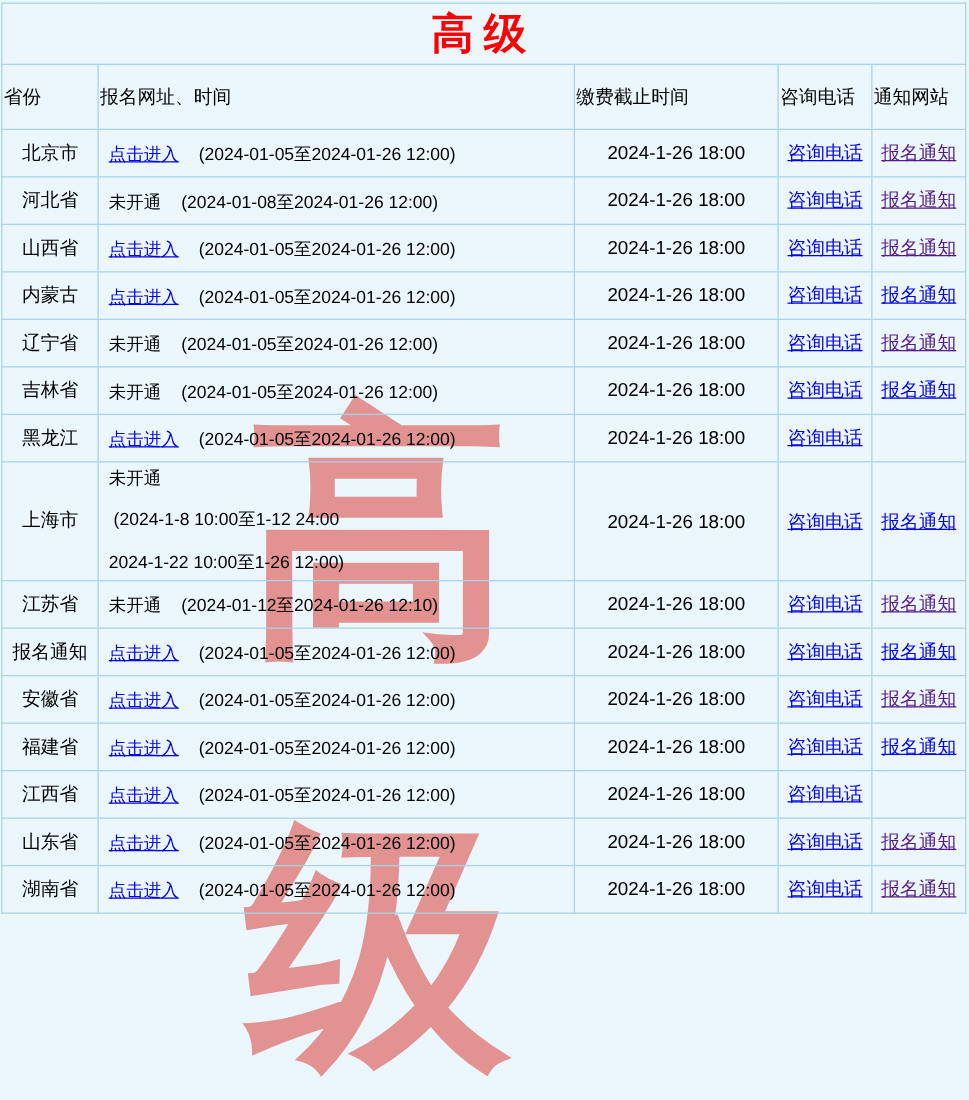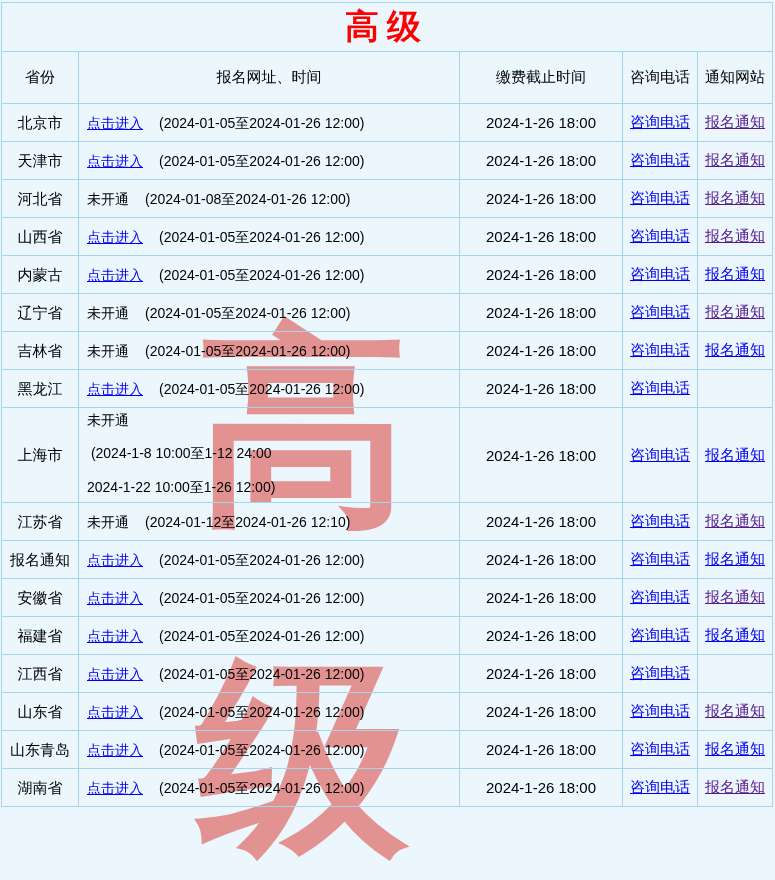--- a/index.html
+++ b/index.html
@@ -21,21 +21,21 @@
     border-collapse: collapse; table-layout: fixed;
     width: 771px; margin: 2px 0 0 1px; background: transparent;
   }
   th, td { border: 1px solid #a6d4ec; overflow: hidden; }
   .title-row th {
     height: 40px; text-align: center;
     font-size: 34px; font-weight: bold; letter-spacing: 8px;
     color: #ff0000;
   }
   .header-row th {
-    height: 49px; text-align: center;
+    height: 49px; text-align: left;
     font-size: 15px; font-weight: normal;
   }
   tbody td { height: 33px; font-size: 15px; }
   td.province { text-align: center; padding: 2px; line-height: 20px; }
   td.reg { text-align: left; padding: 2px 2px 2px 8px; font-size: 14px; white-space: nowrap; }
   td.reg .entry { margin-right: 16px; }
   td.reg.multiline { white-space: normal; padding-top: 4px; padding-bottom: 4px; }
   td.reg.multiline .entry { display: block; margin: 0 0 2px 0; }
   td.reg .time-line { white-space: pre; line-height: 22px; margin-top: 12px; }
   td.deadline, td.phone, td.notice { text-align: center; }
@@ -67,27 +67,20 @@
         <th>省份</th>
         <th>报名网址、时间</th>
         <th>缴费截止时间</th>
         <th>咨询电话</th>
         <th>通知网站</th>
       </tr>
   </thead>
   <tbody id="table-body">
       <tr>
         <td class="province">北京市</td>
-        <td class="reg"><a class="link entry" href="#">点击进入</a><span class="time-line">(2024-01-05至2024-01-26 12:00)</span></td>
-        <td class="deadline">2024-1-26 18:00</td>
-        <td class="phone"><a class="link" href="#">咨询电话</a></td>
-        <td class="notice"><a class="link visited" href="#">报名通知</a></td>
-      </tr>
-      <tr>
-        <td class="province">天津市</td>
         <td class="reg"><a class="link entry" href="#">点击进入</a><span class="time-line">(2024-01-05至2024-01-26 12:00)</span></td>
         <td class="deadline">2024-1-26 18:00</td>
         <td class="phone"><a class="link" href="#">咨询电话</a></td>
         <td class="notice"><a class="link visited" href="#">报名通知</a></td>
       </tr>
       <tr>
         <td class="province">河北省</td>
         <td class="reg"><span class="plain entry">未开通</span><span class="time-line">(2024-01-08至2024-01-26 12:00)</span></td>
         <td class="deadline">2024-1-26 18:00</td>
         <td class="phone"><a class="link" href="#">咨询电话</a></td>
@@ -175,27 +168,20 @@
         <td class="notice"></td>
       </tr>
       <tr>
         <td class="province">山东省</td>
         <td class="reg"><a class="link entry" href="#">点击进入</a><span class="time-line">(2024-01-05至2024-01-26 12:00)</span></td>
         <td class="deadline">2024-1-26 18:00</td>
         <td class="phone"><a class="link" href="#">咨询电话</a></td>
         <td class="notice"><a class="link visited" href="#">报名通知</a></td>
       </tr>
       <tr>
-        <td class="province">山东青岛</td>
-        <td class="reg"><a class="link entry" href="#">点击进入</a><span class="time-line">(2024-01-05至2024-01-26 12:00)</span></td>
-        <td class="deadline">2024-1-26 18:00</td>
-        <td class="phone"><a class="link" href="#">咨询电话</a></td>
-        <td class="notice"><a class="link" href="#">报名通知</a></td>
-      </tr>
-      <tr>
         <td class="province">湖南省</td>
         <td class="reg"><a class="link entry" href="#">点击进入</a><span class="time-line">(2024-01-05至2024-01-26 12:00)</span></td>
         <td class="deadline">2024-1-26 18:00</td>
         <td class="phone"><a class="link" href="#">咨询电话</a></td>
         <td class="notice"><a class="link visited" href="#">报名通知</a></td>
       </tr>
     </tbody>
 </table>
 
 </body></html>

